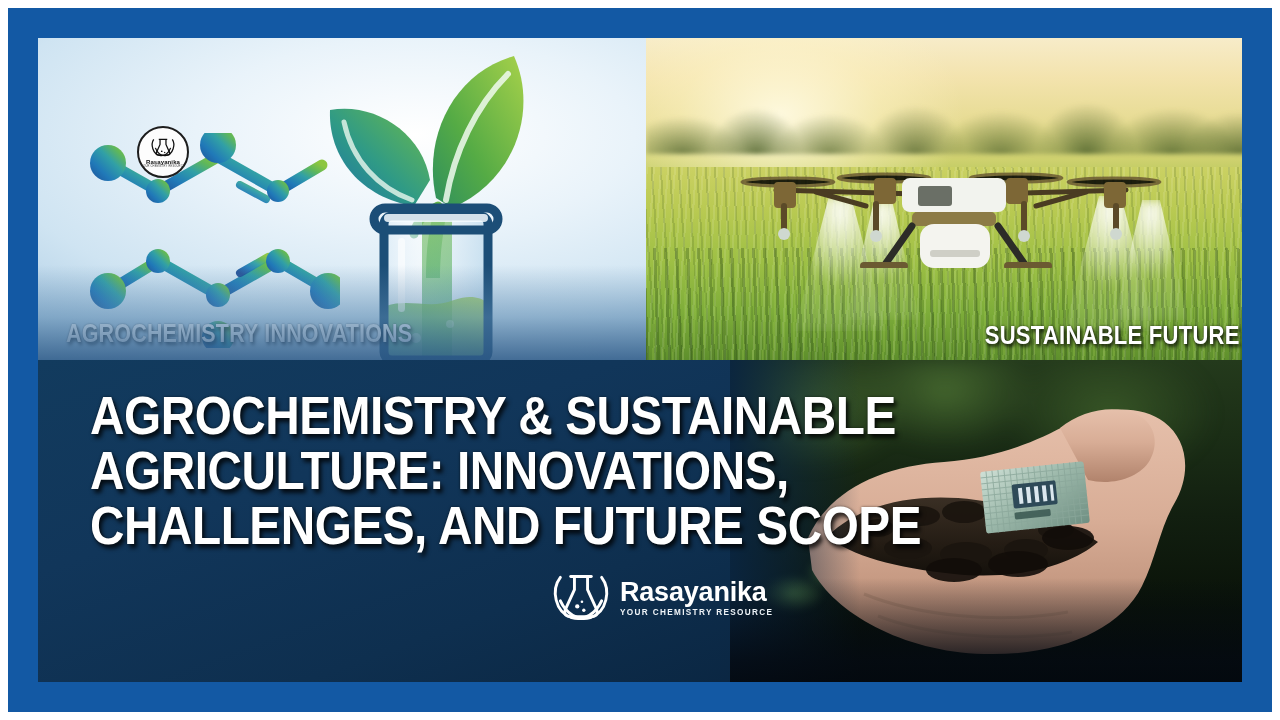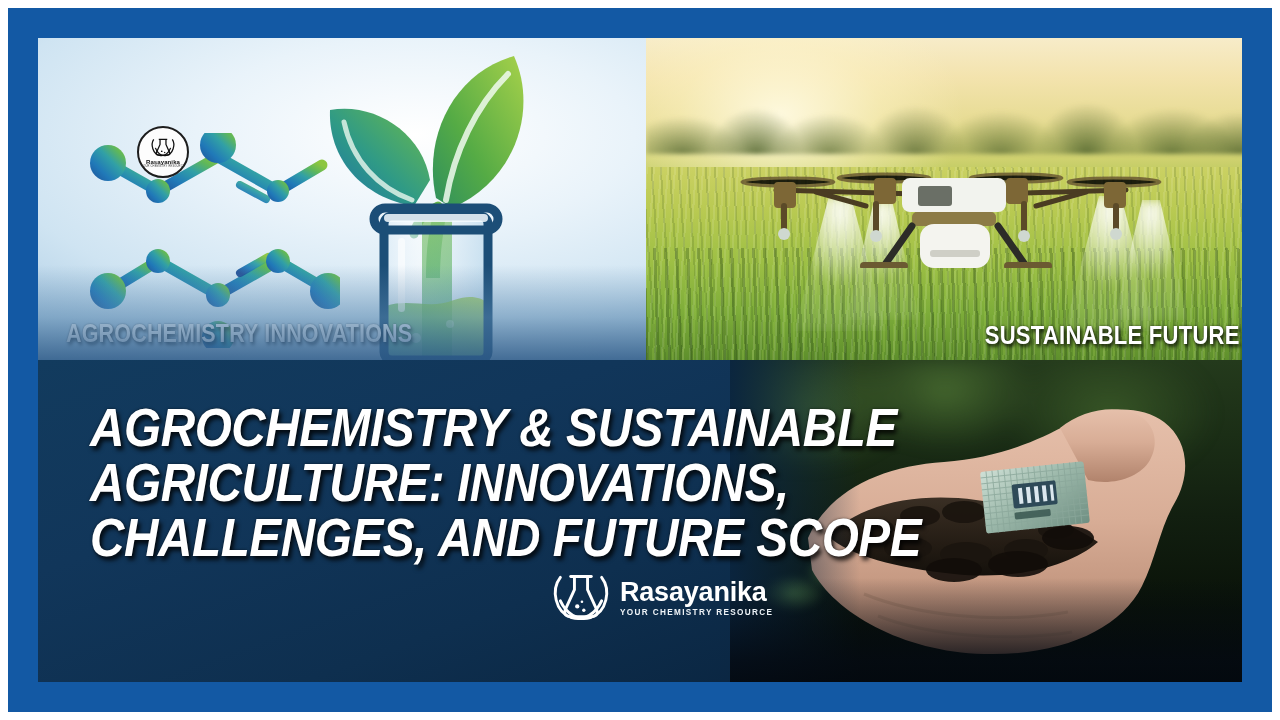--- a/index.html
+++ b/index.html
@@ -178,24 +178,23 @@
     position:absolute; left:0; top:0; bottom:0; width:130px;
     background:linear-gradient(to right, rgba(10,37,64,.96), rgba(10,37,64,.55) 45%, rgba(10,37,64,0) 100%);
   }
   .br-fade-b{
     position:absolute; left:0; right:0; bottom:0; height:120px;
     background:linear-gradient(to bottom, rgba(5,12,20,0), rgba(4,10,18,.85) 70%, rgba(3,8,14,.96) 100%);
   }
 
   
   .headline{
-    position:absolute; left:52px; top:40px;
+    position:absolute; left:52px; top:28px;
     width:960px;
     z-index:5;
-    font-style:italic;
   }
   .headline .hl{
     display:block;
     font-family:"Liberation Sans", sans-serif;
     font-weight:bold;
     font-size:53px;
     line-height:55px;
     letter-spacing:-0.5px;
     color:#ffffff;
     transform:scaleX(.90);

